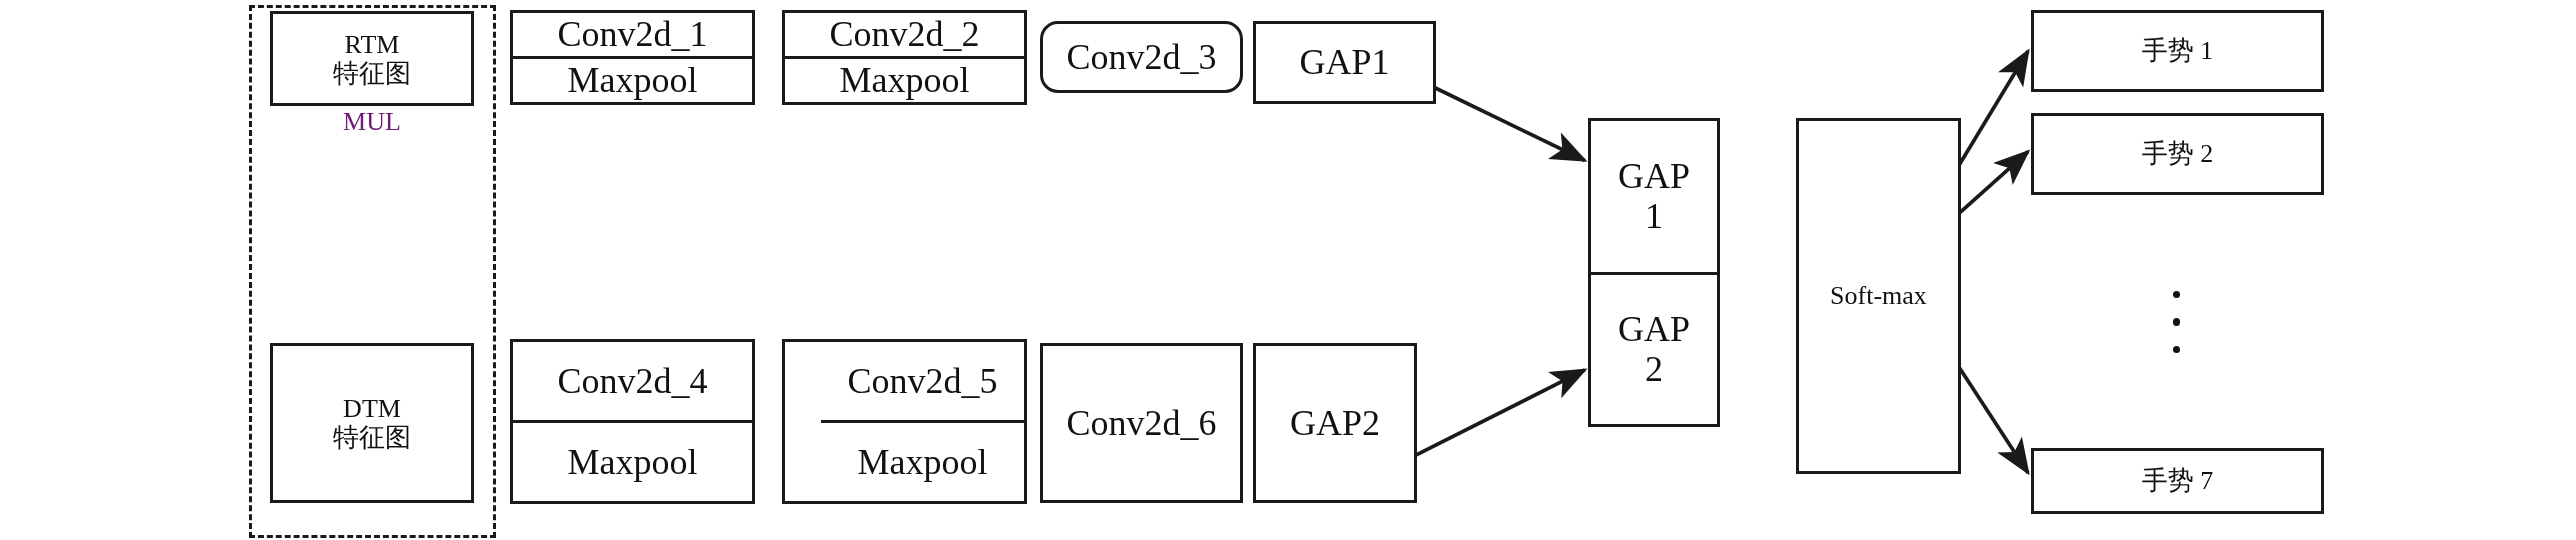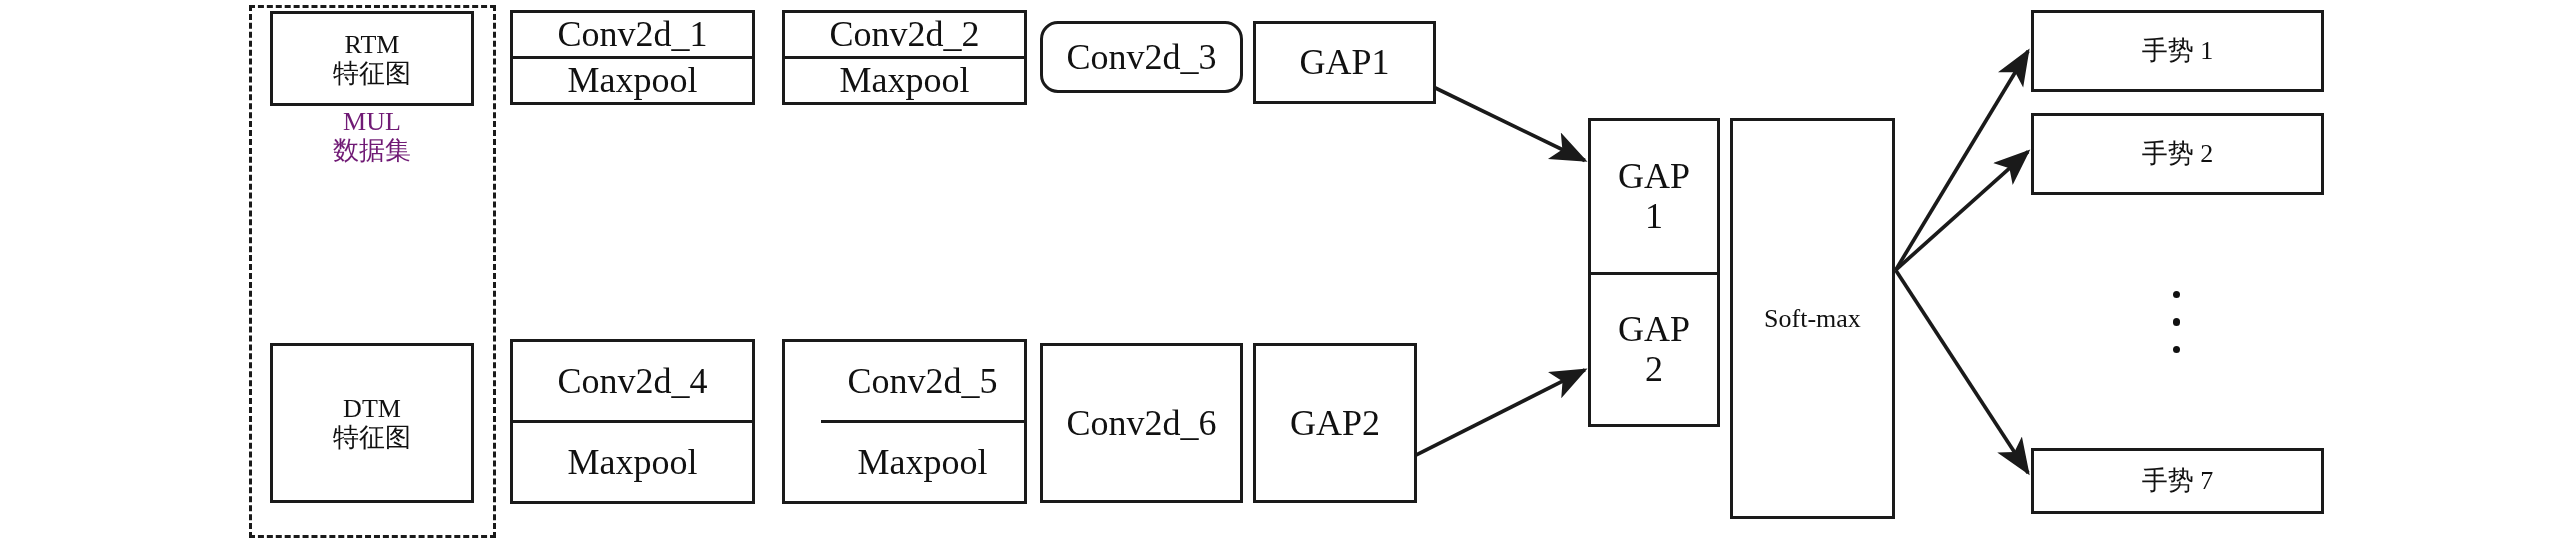--- a/index.html
+++ b/index.html
@@ -102,21 +102,20 @@
 
   <div class="dashed-group" style="left:249px; top:4.9px; width:247px; height:533px;"></div>
 
   <div class="node f46" style="left:270px; top:11.4px; width:204px; height:95px;">
     <div>RTM</div>
     <div>特征图</div>
   </div>
 
   <div class="group-caption f46" style="left:270px; top:108px; width:204px;">
     <div>MUL</div>
-    <div>数据集</div>
   </div>
 
   <div class="node f46" style="left:270px; top:343px; width:204px; height:160px;">
     <div>DTM</div>
     <div>特征图</div>
   </div>
 
   <div class="node f44" style="left:510px; top:9.8px; width:245px; height:95px;">
     <div class="cell top" style="height:47px;">
       <span>Conv2d_1</span>
@@ -173,21 +172,21 @@
     <div class="cell top" style="height:155px; flex-direction:column;">
       <div>GAP</div>
       <div>1</div>
     </div>
     <div class="cell" style="height:151px; flex-direction:column;">
       <div>GAP</div>
       <div>2</div>
     </div>
   </div>
 
-  <div class="node f46" style="left:1730px; top:118px; width:165px; height:401px;">
+  <div class="node f46" style="left:1796px; top:118px; width:165px; height:356px;">
     <span>Soft-max</span>
   </div>
 
   <div class="node f46" style="left:2031px; top:9.8px; width:293px; height:82px;">
     <span>手势 1</span>
   </div>
 
   <div class="node f46" style="left:2031px; top:113px; width:293px; height:82px;">
     <span>手势 2</span>
   </div>

